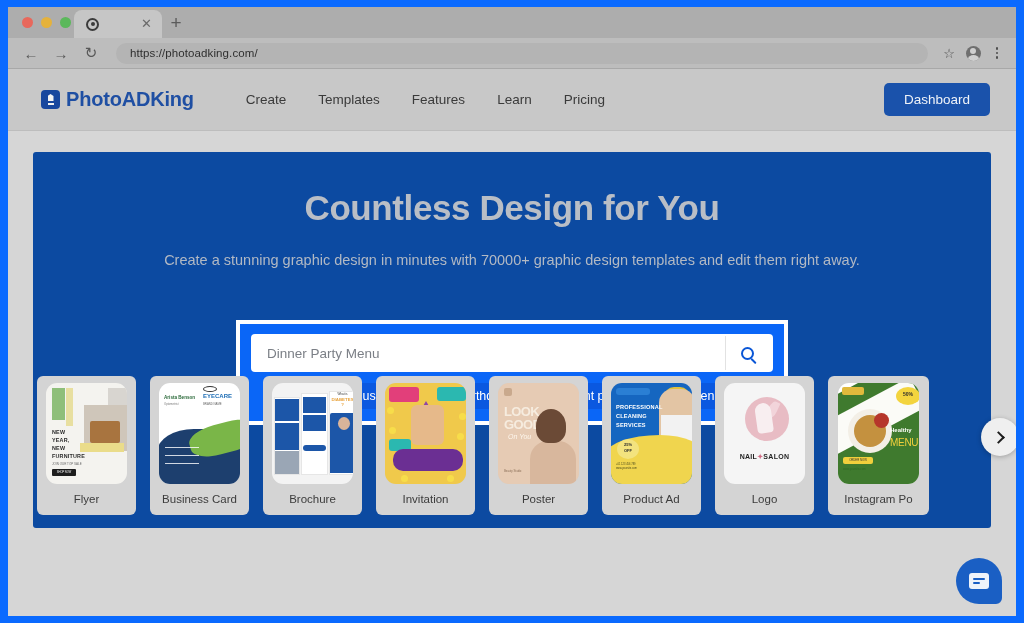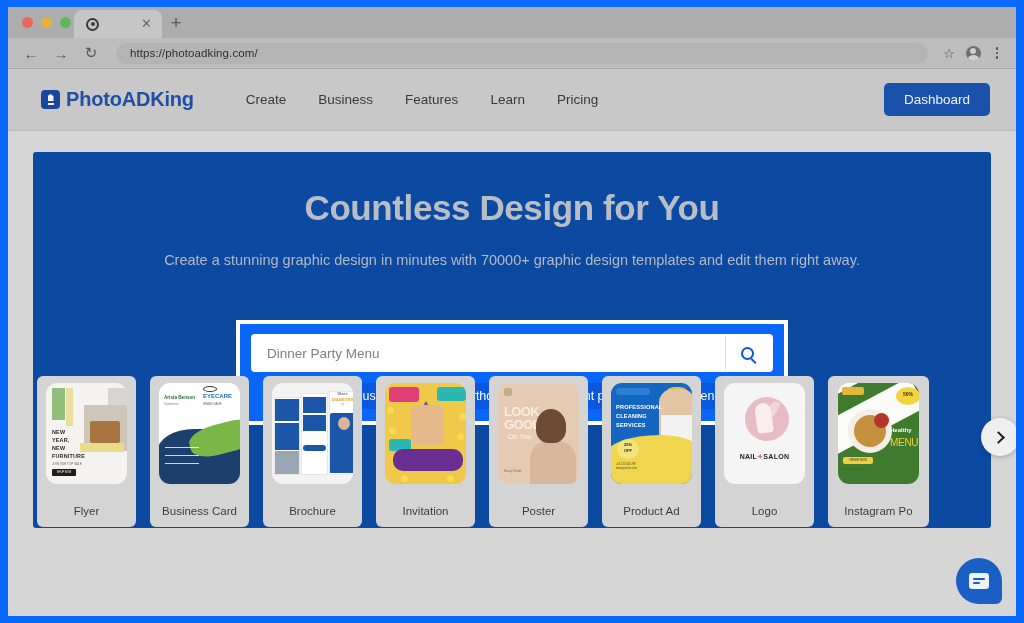--- a/index.html
+++ b/index.html
@@ -284,21 +284,21 @@
   .thumb {
     width: 81px; height: 101px;
     border-radius: 11px;
     overflow: hidden;
     background: #cfcfcf;
     position: relative;
   }
   .card-label {
     font-size: 11.5px;
     color: #3c3c3c;
-    padding: 21px 0 10px 0;
+    padding: 9px 0 10px 0;
     white-space: nowrap;
     overflow: hidden;
   }
 
   
   .next-arrow {
     position: absolute;
     right: -3px; top: 349px;
     width: 38px; height: 38px;
     background: #efefef;
@@ -483,21 +483,21 @@
 
     <div id="page">
 
       <div class="sitenav">
         <div class="brand">
           <span class="brand-mark"></span>
           <span class="brand-text">PhotoADKing</span>
         </div>
         <div class="navlinks">
           <a class="navlink">Create</a>
-          <a class="navlink">Business</a>
+          <a class="navlink">Templates</a>
           <a class="navlink">Features</a>
           <a class="navlink">Learn</a>
           <a class="navlink">Pricing</a>
         </div>
         <button class="dash-btn">Dashboard</button>
       </div>
 
       <div class="hero">
         <div class="hero-h1">Countless Design for You</div>
         <div class="hero-sub">Create a stunning graphic design in minutes with 70000+ graphic design templates and edit them right away.</div>

